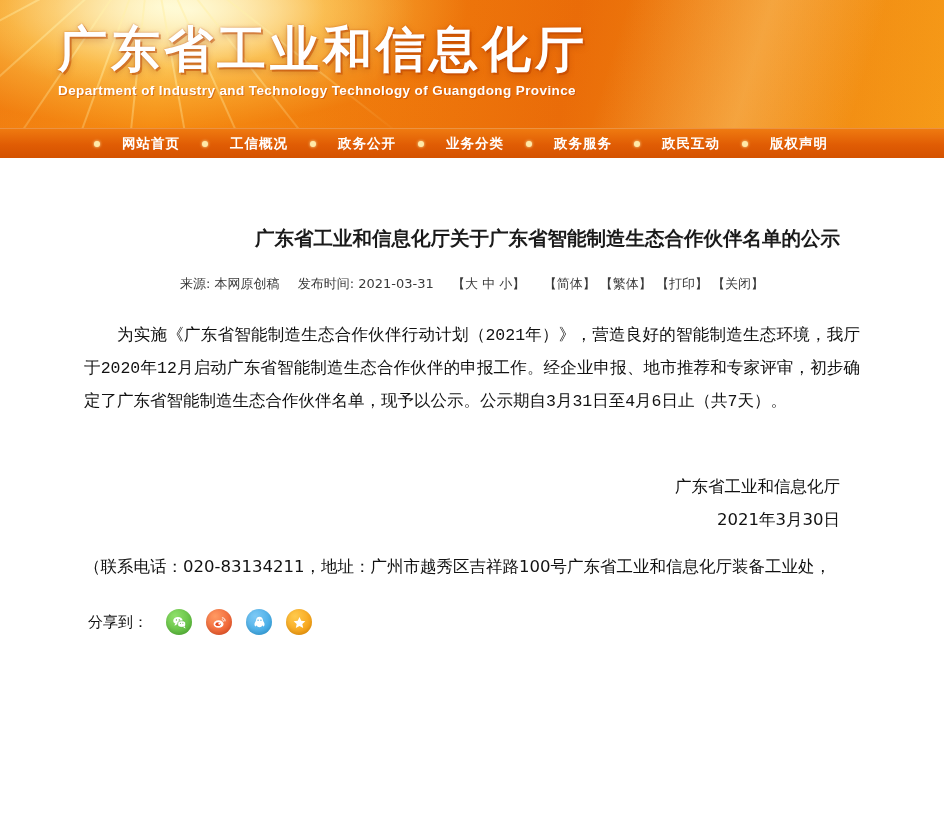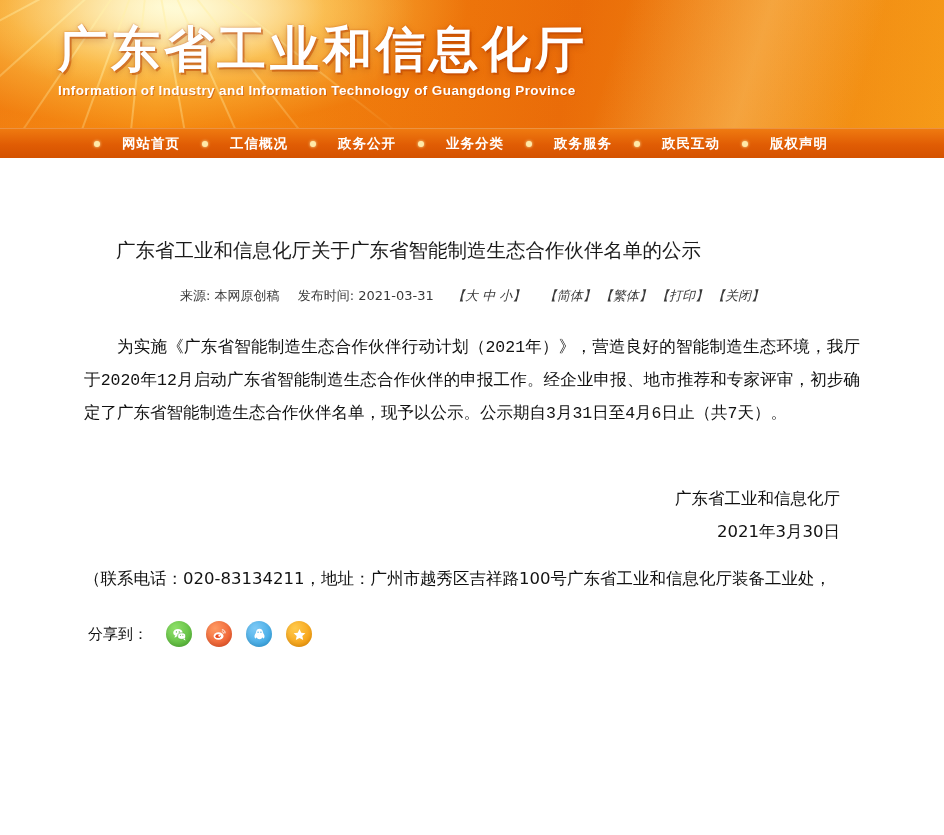--- a/index.html
+++ b/index.html
@@ -114,39 +114,39 @@
     flex: none;
   }
 
   
   .page {
     width: 944px;
     box-sizing: border-box;
     padding: 0 60px;
   }
   .doc-title {
-    margin: 16px;
+    margin: 4px;
     padding: 62px 40px 0 40px;
-    text-align: left;
+    text-align: right;
     font-family: "DejaVu Sans", sans-serif;
     font-size: 19.5px;
-    font-weight: normal;
+    font-weight: bold;
     color: #1a1a1a;
     line-height: 1.5;
   }
   .meta-row {
     margin-top: 22px;
     text-align: center;
     font-family: "DejaVu Sans", sans-serif;
     font-size: 13px;
     color: #3a3a3a;
   }
   .meta-row span { white-space: nowrap; }
   .meta-sep { display: inline-block; width: 10px; }
-  .meta-link { color: #3a3a3a; cursor: pointer; font-style: italic; }
+  .meta-link { color: #3a3a3a; cursor: pointer; }
 
   .body-text {
     margin-top: 26px;
     font-family: Liberation Mono, monospace;
     font-size: 16.5px;
     color: #111111;
     line-height: 2.0;
     text-align: justify;
     padding: 0 24px;
   }
@@ -229,21 +229,21 @@
   <div class="ray" style="transform:rotate(-24deg)"></div>
   <div class="ray" style="transform:rotate(-10deg)"></div>
   <div class="ray" style="transform:rotate(6deg)"></div>
   <div class="ray" style="transform:rotate(20deg)"></div>
   <div class="ray" style="transform:rotate(34deg)"></div>
   <div class="ray" style="transform:rotate(48deg)"></div>
   <div class="ray" style="transform:rotate(62deg)"></div>
   <div class="banner-sheen"></div>
   <div class="banner-inner">
     <div class="site-title-cn">广东省工业和信息化厅</div>
-    <div class="site-title-en">Information of Industry and Information Technology of Guangdong Province</div>
+    <div class="site-title-en">Department of Industry and Technology Technology of Guangdong Province</div>
   </div>
 </div>
 
 <div class="navbar">
   <div class="nav-list">
     <span class="nav-dot"></span>
     <div class="nav-item">网站首页</div>
     <span class="nav-dot"></span>
     <div class="nav-item">工信概况</div>
     <span class="nav-dot"></span>

